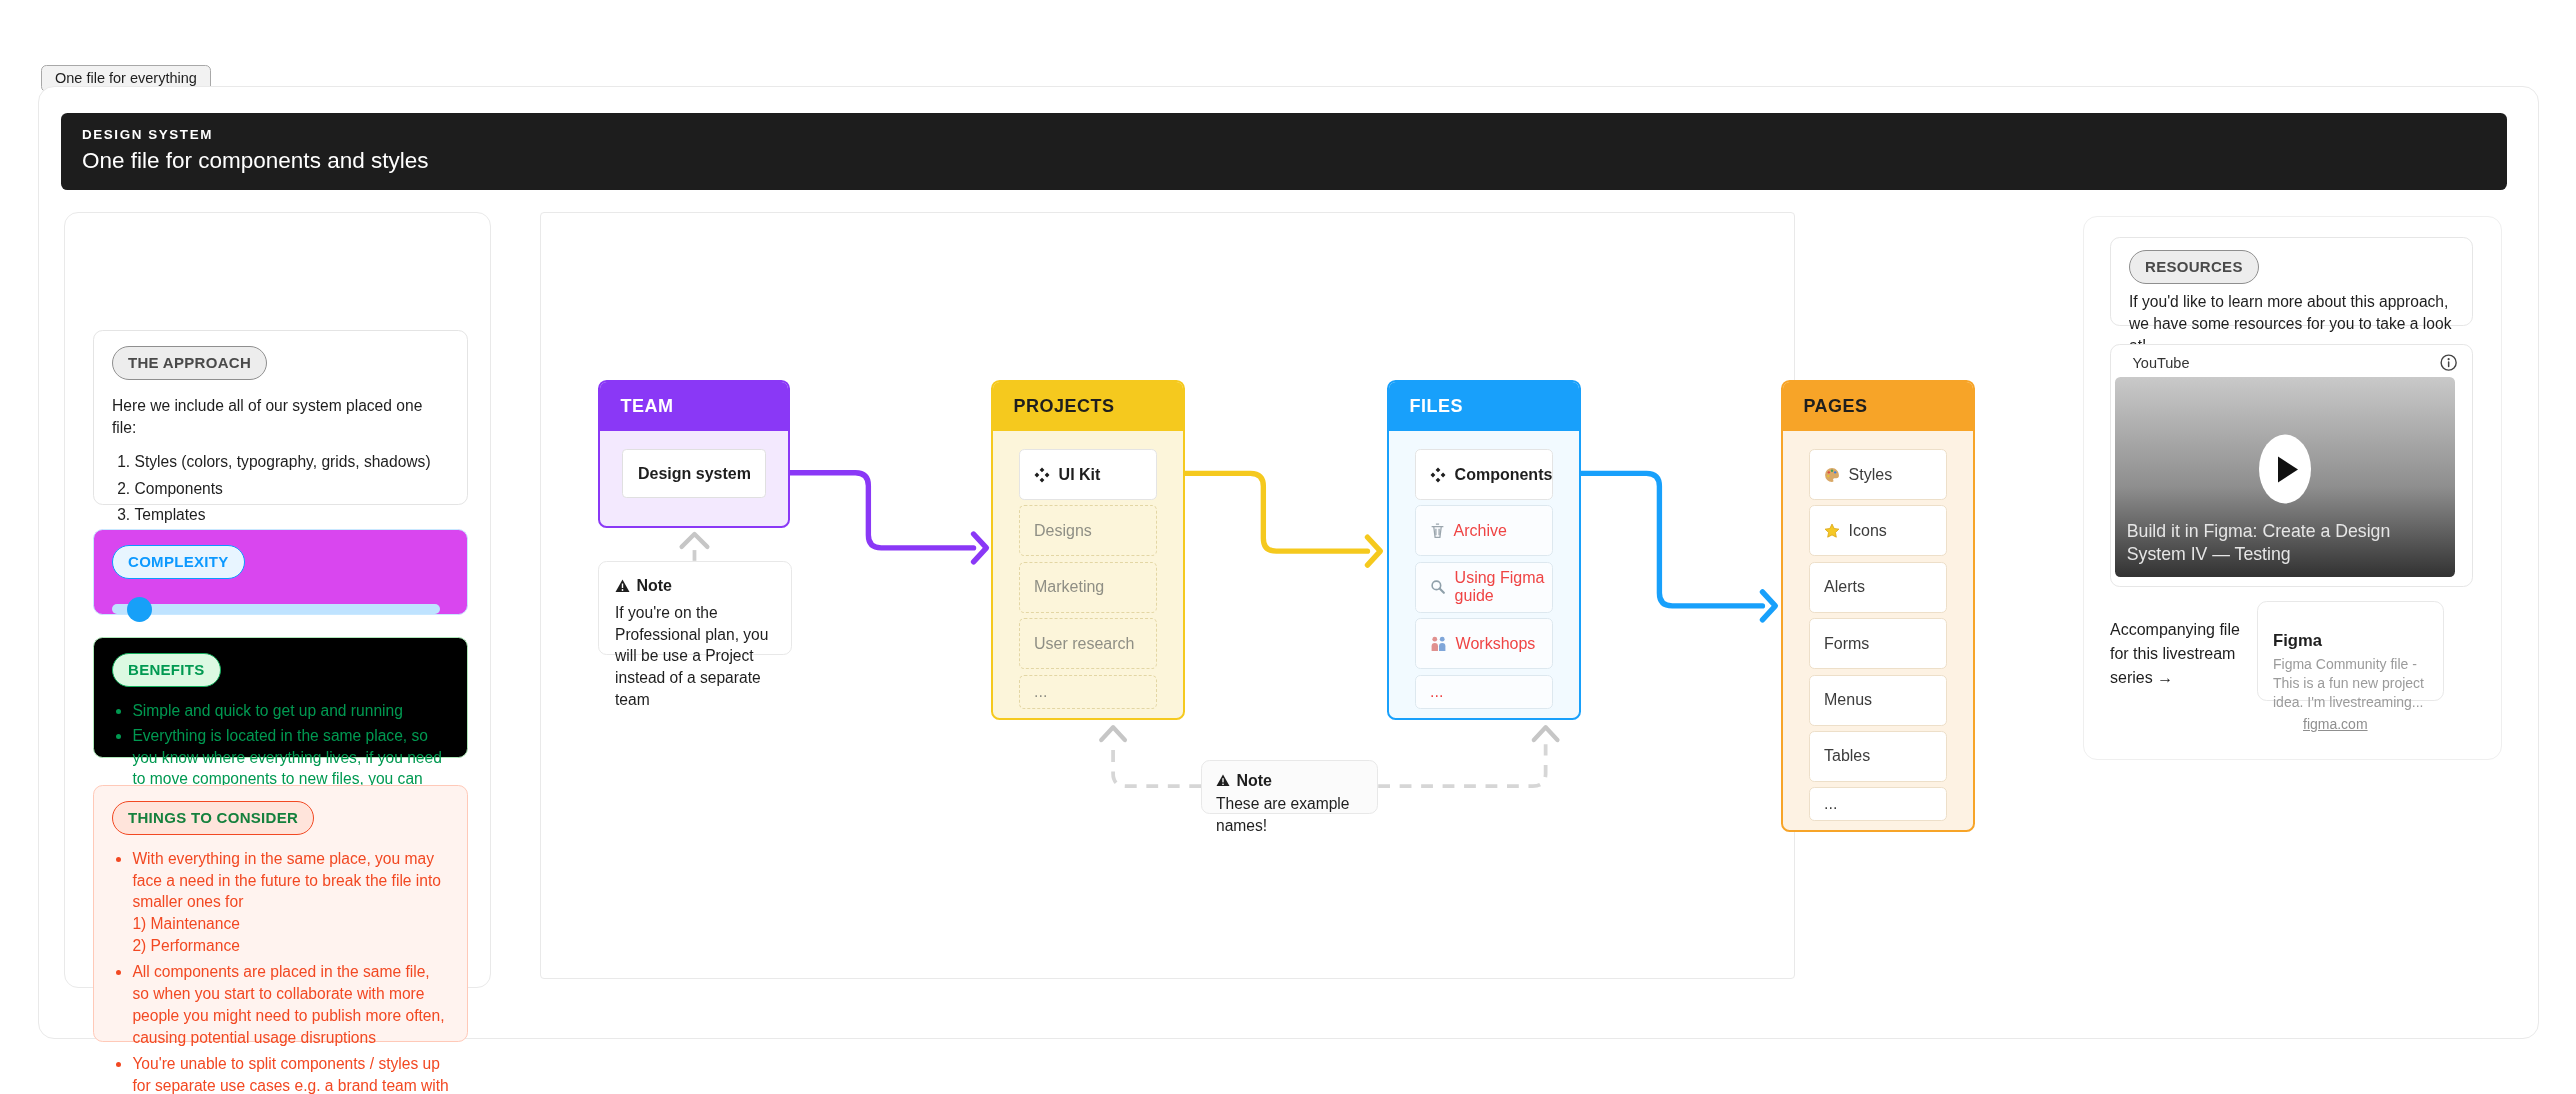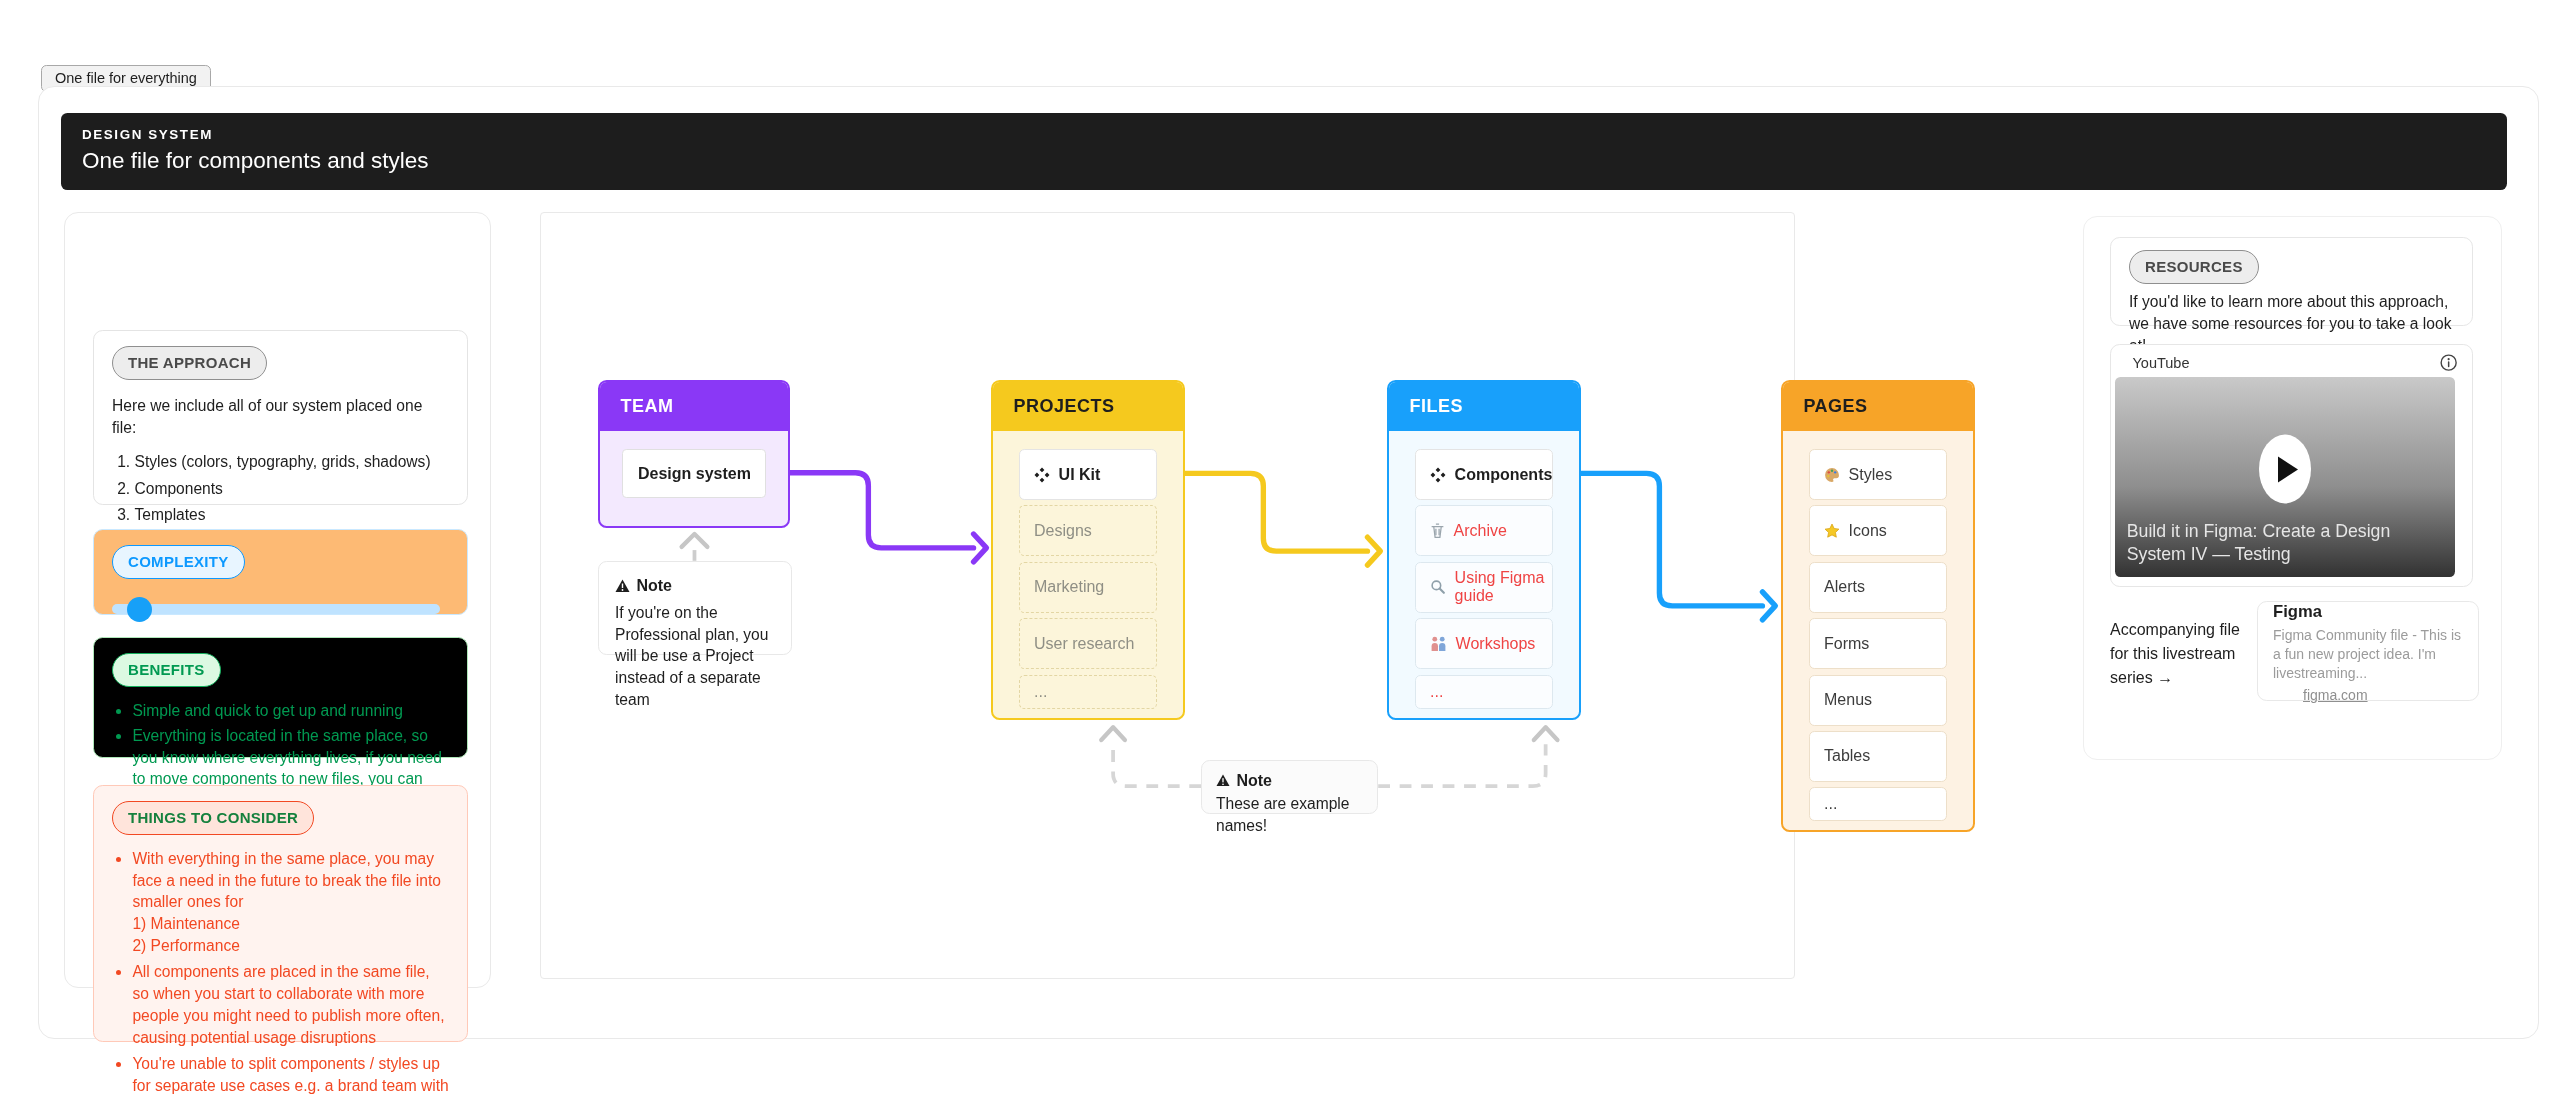--- a/index.html
+++ b/index.html
@@ -29,21 +29,21 @@
   .pill-gray{color:#4a4a4a;border:1.6px solid #8f8f8f;background:#ededed;}
   .pill-blue{color:#0d99ff;border:1.6px solid #0d99ff;background:#e8f5ff;}
   .pill-green{color:#009951;border:1.6px solid #14ae5c;background:#dcf9e2;}
   .pill-red{color:#15803d;border:1.6px solid #f24822;background:#ffe4db;}
 
   .box-approach{top:117px;height:175px;background:#fff;border:1.6px solid #e4e4e4;}
   .box-approach p{margin:15px 0 13px 0;}
   .box-approach ol{margin:0;padding-left:22.5px;}
   .box-approach li{margin-bottom:4.3px;}
 
-  .box-complexity{top:316px;height:86px;background:#fdba74;border:1.6px solid #c9e8ff;}
+  .box-complexity{top:316px;height:86px;background:#d946ef;border:1.6px solid #c9e8ff;}
   .slider{position:relative;margin-top:18px;height:25px;}
   .slider .track{position:absolute;left:0;right:8.6px;top:7.5px;height:9.7px;border-radius:5.4px;background:#bfe3ff;}
   .slider .knob{position:absolute;left:15px;top:0;width:25px;height:25px;border-radius:50%;background:#17a0f8;}
 
   .box-benefits{top:424px;height:121px;background:#000000;border:1.6px solid #aee7b8;color:#009951;}
   .box-benefits ul{margin:13px 0 0 0;padding-left:20.4px;}
   .box-benefits li{margin-bottom:3.2px;}
   .box-benefits a{color:#009951;}
 
   .box-consider{top:572px;height:257px;background:#fff3ef;border:1.6px solid #ffc9b8;color:#f24822;}
@@ -105,22 +105,22 @@
   .yt-info{position:absolute;right:14px;top:7.5px;width:19.3px;height:19.3px;}
   .yt-thumb{position:absolute;left:4px;top:32px;width:340px;height:200px;border-radius:5.4px;
             background:linear-gradient(#c9c9c9,#8e8e8e 55%,#323232);}
   .yt-caption{position:absolute;left:11.8px;right:16px;bottom:10.7px;color:#e6e6e6;font-size:17.7px;line-height:1.3;}
   .play{position:absolute;left:50%;top:46%;transform:translate(-50%,-50%);width:52px;height:69px;
         border-radius:50%;background:#fff;display:flex;align-items:center;justify-content:center;}
   .play-tri{width:0;height:0;border-top:13px solid transparent;border-bottom:13px solid transparent;
             border-left:20.4px solid #111;margin-left:5.4px;}
 
   .accompany{position:absolute;left:26px;top:401px;width:145px;font-size:16px;line-height:1.5;color:#1e1e1e;}
-  .figma-card{position:absolute;left:173px;top:384px;width:222px;height:100px;background:#fff;
-              border:1.6px solid #e8e8e8;border-radius:9.7px;padding:0 15px;}
+  .figma-card{position:absolute;left:173px;top:384px;width:187px;height:100px;background:#fff;
+              border:1.6px solid #e8e8e8;border-radius:9.7px;padding:29px 15px;}
   .figma-card .fc-title{font-size:16.6px;font-weight:700;}
   .figma-card .fc-desc{font-size:14px;color:#9b9b9b;line-height:1.35;margin-top:4.3px;}
   .figma-card .fc-link{display:inline-block;font-size:14px;color:#8f8f8f;text-decoration:underline;
                        margin:4.3px 0 0 30px;}
 </style>
 </head>
 <body>
 
 <div id="canvas">
 

